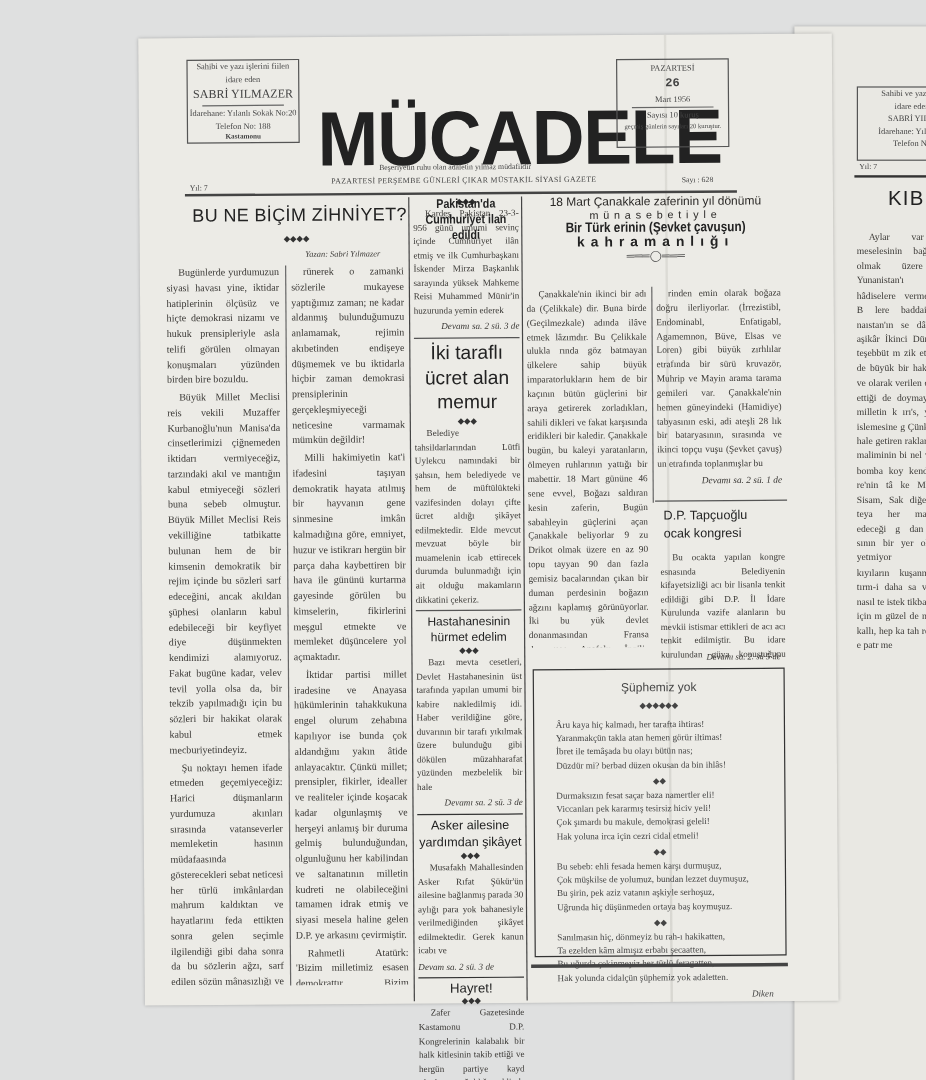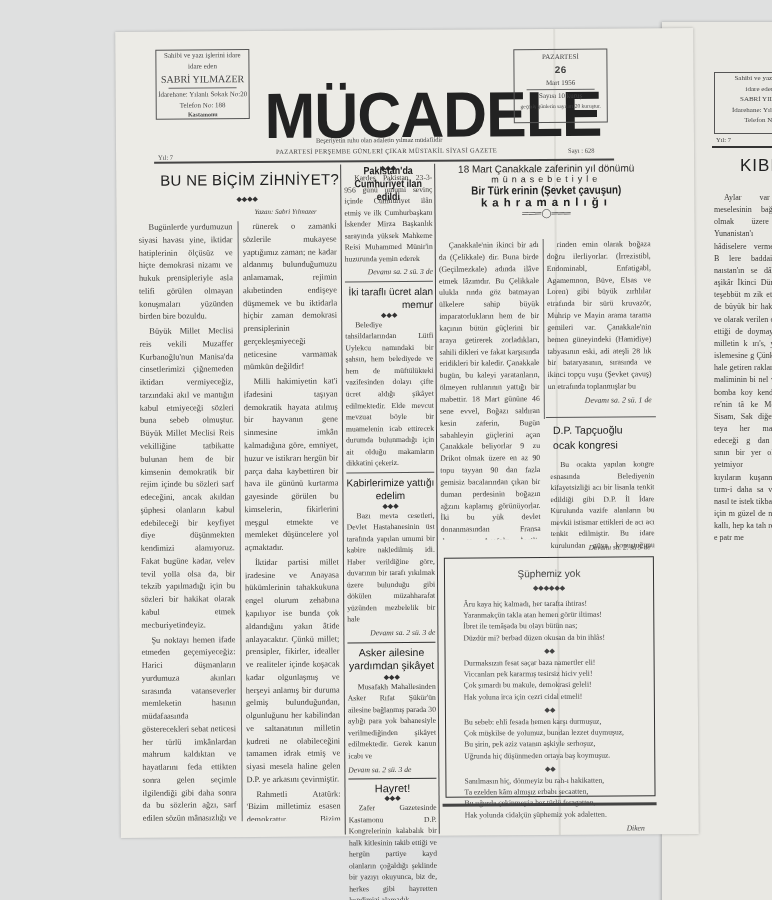--- a/index.html
+++ b/index.html
@@ -37,21 +37,21 @@
   <div class="hd" style="left:78px;top:134px;font-size:17px;font-weight:normal;letter-spacing:1px">KIBRI</div>
   <div class="col" style="left:52px;top:170px;width:80px;height:640px;overflow:hidden;font-size:8px">
       <p>Aylar var ki meselesinin bağlı ye olmak üzere ve Yunanistan'ı çok hâdiselere vermektedir. B lere baddai bila naıstan'ın se dâhil de aşikâr İkinci Dünya na teşebbüt m zik ettiği içi de büyük bir hak gören ve olarak verilen de yeni ettiği de doymayan lık milletin k ırı's, yurtları islemesine g Çünkü onla hale getiren rakların yaşı maliminin bi nel vaziyet bomba koy kendi efen re'nin tâ ke Meis, R Sisam, Sak diğer onik teya her manzaralı edeceği g dan Anad sının bir yer olmaları yetmiyor adanın kıyıların kuşanma ha tırm-i daha sa ve dost nasıl te istek tikbal yerek için m güzel de n R nes kallı, hep ka tah ret h bir e patr me</p>
     </div>
 </div>
 
 <div class="paper">
   <div class="fold"></div>
 
   <div class="box" style="left:40px;top:18px;width:92px;height:68px;">
-    <div>Sahibi ve yazı işlerini idare</div>
+    <div>Sahibi ve yazı işlerini fiilen</div>
     <div>idare eden</div>
     <div style="font-size:10px">SABRİ YILMAZER</div>
     <div style="border-top:1px solid #666;margin:1px 12px"></div>
     <div>İdarehane: Yılanlı Sokak No:20</div>
     <div>Telefon No: 188</div>
     <div style="font-weight:bold;font-size:6px">Kastamonu</div>
   </div>
   <div class="mast">MÜCADELE</div>
   <div class="tag" style="left:200px;top:106px">Beşeriyetin ruhu olan adaletin yılmaz müdafiidir</div>
   <div class="tag" style="left:160px;top:117px;letter-spacing:.3px">PAZARTESİ PERŞEMBE GÜNLERİ ÇIKAR MÜSTAKİL SİYASİ GAZETE</div>
@@ -86,27 +86,27 @@
   <div class="vl" style="left:224px;top:134px;height:670px;background:#444"></div>
 
   <div style="position:absolute;left:228px;top:134px;width:88px">
     <div class="hd" style="font-size:10.5px;line-height:1.25;text-align:center;transform:scaleX(.85)">Pakistan'da Cumhuriyet ilan edildi</div>
     <div class="orn" style="position:static">◆◆◆</div>
     <div class="col" style="position:static;font-size:7.6px">
         <p>Kardeş Pakistan 23-3-956 günü umumi sevinç içinde Cumhuriyet ilân etmiş ve ilk Cumhurbaşkanı İskender Mirza Başkanlık sarayında yüksek Mahkeme Reisi Muhammed Münir'in huzurunda yemin ederek</p>
         <div class="i" style="text-align:right">Devamı sa. 2 sü. 3 de</div>
       </div>
     <div style="border-top:1px solid #555;margin:3px 0"></div>
-    <div class="hd" style="position:static;font-size:10px;font-weight:normal;text-align:right;line-height:1.3">İki taraflı ücret alan memur</div>
+    <div class="hd" style="position:static;font-size:16px;font-weight:normal;text-align:center;line-height:1.3">İki taraflı ücret alan memur</div>
     <div class="orn" style="position:static">◆◆◆</div>
     <div class="col" style="position:static;font-size:7.6px">
         <p>Belediye tahsildarlarından Lütfi Uylekcu namındaki bir şahsın, hem belediyede ve hem de müftülükteki vazifesinden dolayı çifte ücret aldığı şikâyet edilmektedir. Elde mevcut mevzuat böyle bir muamelenin icab ettirecek durumda bulunmadığı için ait olduğu makamların dikkatini çekeriz.</p>
       </div>
     <div style="border-top:1px solid #555;margin:3px 0"></div>
-    <div class="hd" style="position:static;font-size:10px;font-weight:normal;text-align:center;line-height:1.3">Kabirlerimize yattığı edelim</div>
+    <div class="hd" style="position:static;font-size:10px;font-weight:normal;text-align:center;line-height:1.3">Hastahanesinin hürmet edelim</div>
     <div class="orn" style="position:static">◆◆◆</div>
     <div class="col" style="position:static;font-size:7.6px">
         <p>Bazı mevta cesetleri, Devlet Hastahanesinin üst tarafında yapılan umumi bir kabire nakledilmiş idi. Haber verildiğine göre, duvarının bir tarafı yıkılmak üzere bulunduğu gibi dökülen müzahharafat yüzünden mezbelelik bir hale</p>
         <div class="i" style="text-align:right">Devamı sa. 2 sü. 3 de</div>
       </div>
     <div style="border-top:1.5px solid #333;margin:3px 0"></div>
     <div class="hd" style="position:static;font-size:10.5px;font-weight:normal;text-align:center;line-height:1.3">Asker ailesine yardımdan şikâyet</div>
     <div class="orn" style="position:static">◆◆◆</div>
     <div class="col" style="position:static;font-size:7.6px">
         <p>Musafakh Mahallesinden Asker Rıfat Şükür'ün ailesine bağlanmış parada 30 aylığı para yok bahanesiyle verilmediğinden şikâyet edilmektedir. Gerek kanun icabı ve</p>

